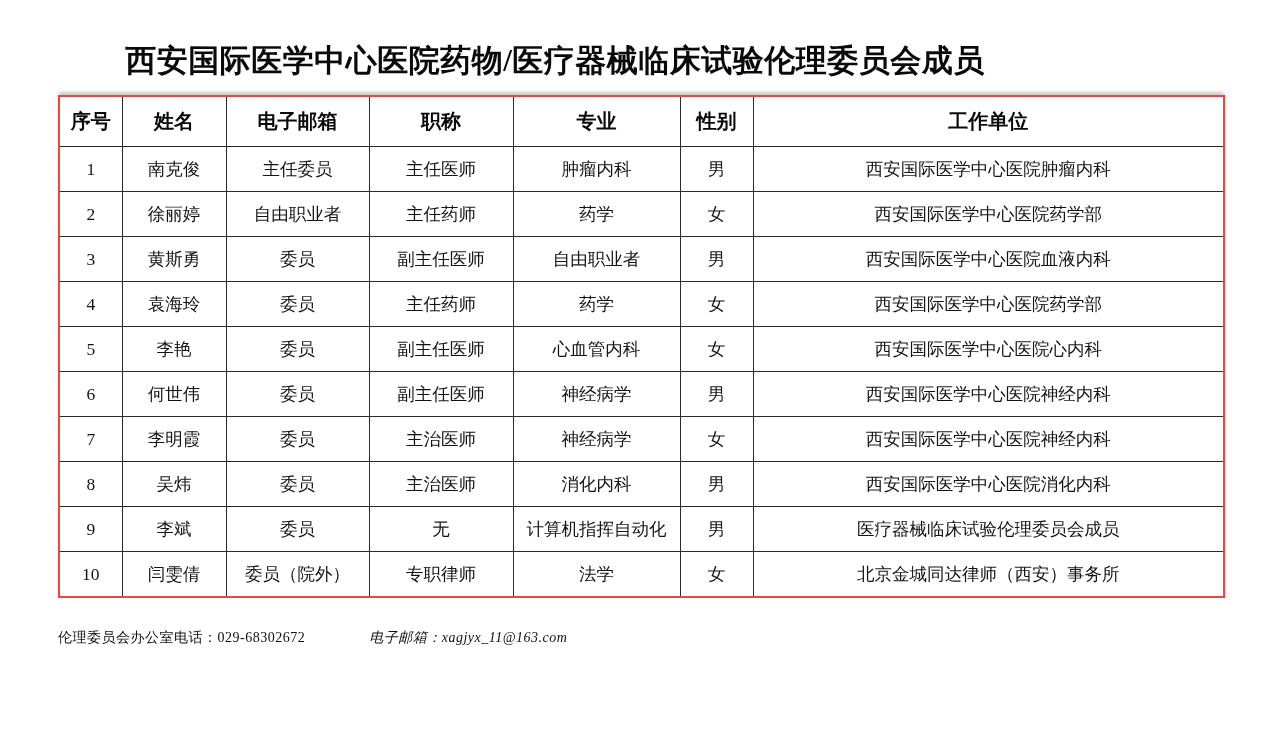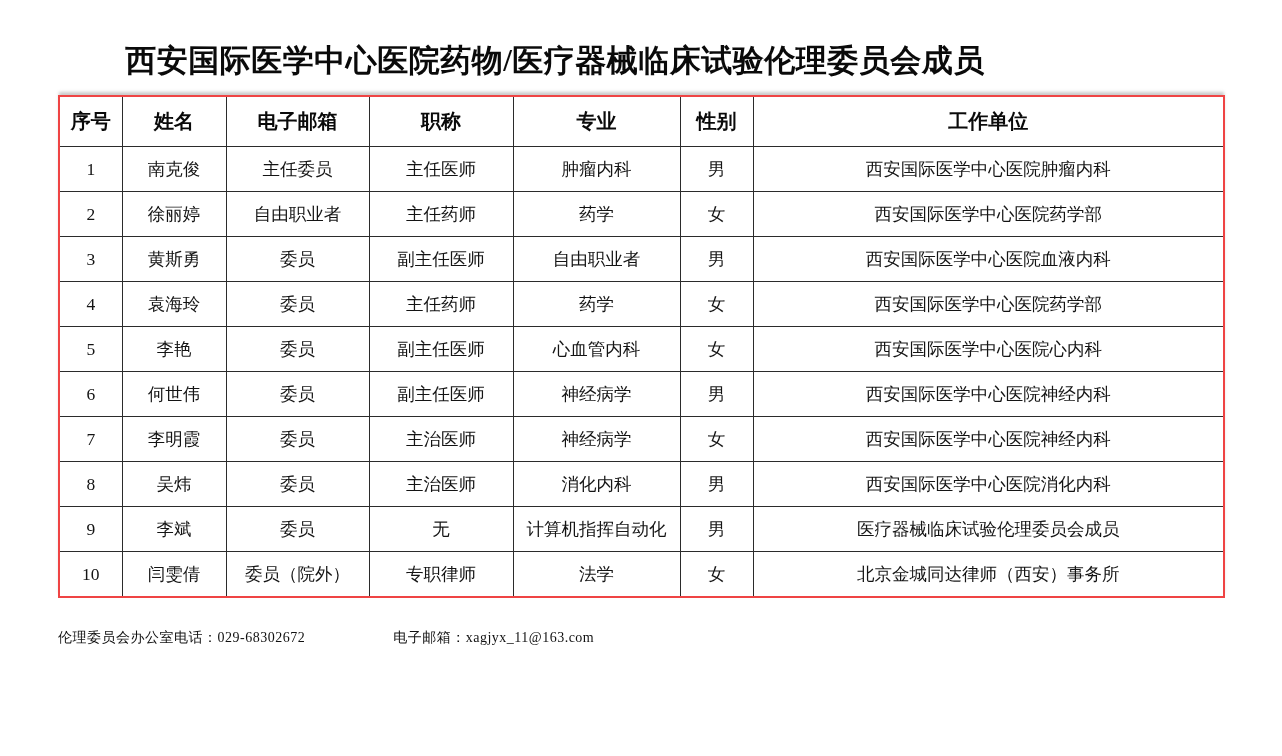--- a/index.html
+++ b/index.html
@@ -66,21 +66,21 @@
     font-weight: normal;
   }
   .footer {
     margin: 31px 0 0 58px;
     font-size: 14px;
     letter-spacing: 0.5px;
     display: flex;
     align-items: baseline;
     color: #101010;
   }
-  .footer .email-group { margin-left: 88px; }
+  .footer .email-group { margin-left: 64px; font-style: italic; }
   .footer .num { letter-spacing: 0.5px; }
 </style>
 </head>
 <body>
 
 <div class="page">
 
   <h1 class="title">西安国际医学中心医院药物/医疗器械临床试验伦理委员会成员</h1>
 
   <table class="members">

